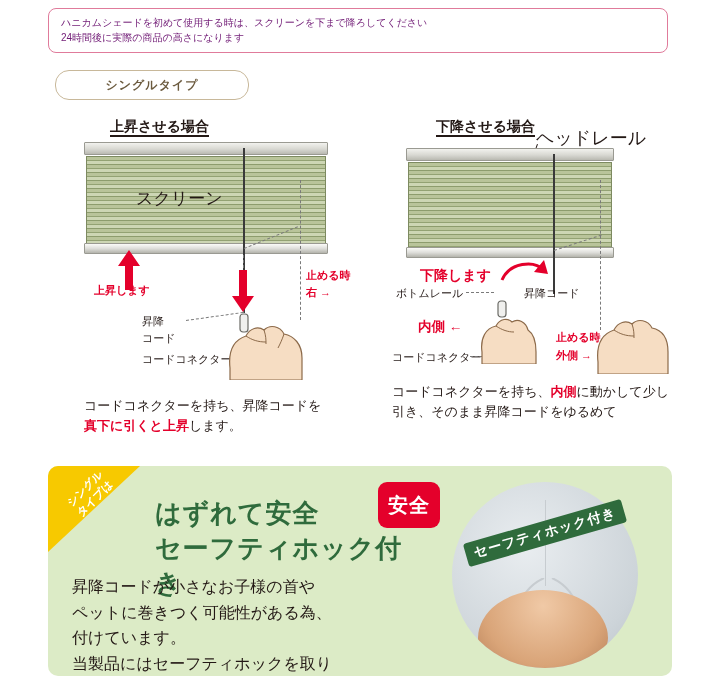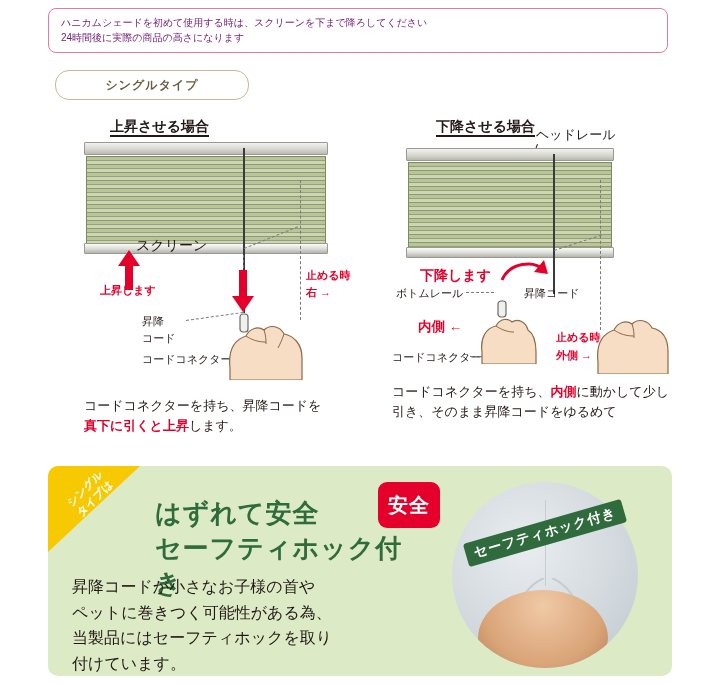--- a/index.html
+++ b/index.html
@@ -143,30 +143,30 @@
 
   <div class="sec-title" style="left:70px;top:118px;">
     <span class="ul">上昇させる場合</span>
   </div>
 
   <div class="shade-wrap" style="left:84px;top:142px;width:244px;height:112px;">
     <div class="headrail"></div>
     <div class="screen" style="height:88px;"></div>
     <div class="bottomrail" style="top:101px;"></div>
   </div>
-  <div class="lbl" style="left:136px;top:188px;font-size:14px;margin-top:48px;">スクリーン</div>
+  <div class="lbl" style="left:136px;top:188px;font-size:17px;">スクリーン</div>
 
   <div class="line" style="left:243px;top:148px;width:1.5px;height:165px;background:#3a3a3a;"></div>
 
   <div class="dash-v" style="left:243px;top:255px;height:58px;"></div>
 
   <svg style="position:absolute;left:118px;top:250px;" width="22" height="40">
     <polygon points="11,0 22,16 15,16 15,40 7,40 7,16 0,16" fill="#e4002b"></polygon>
   </svg>
-  <div class="lbl red" style="left:100px;top:283px;">上昇します</div>
+  <div class="lbl red" style="left:94px;top:283px;">上昇します</div>
 
   <svg style="position:absolute;left:232px;top:270px;" width="22" height="42">
     <polygon points="7,0 15,0 15,26 22,26 11,42 0,26 7,26" fill="#e4002b"></polygon>
   </svg>
 
   <div class="lbl red" style="left:306px;top:268px;">止める時</div>
   <div class="lbl red" style="left:306px;top:285px;">右 →</div>
   <div class="dash-v" style="left:300px;top:180px;height:140px;"></div>
   <div class="dash-h" style="left:244px;top:248px;width:58px;transform:rotate(-22deg);transform-origin:left center;"></div>
 
@@ -189,21 +189,21 @@
 
   <div class="para" style="left:84px;top:396px;width:300px;">
     <span>コードコネクターを持ち、昇降コードを</span><br>
     <b>真下に引くと上昇</b><span>します。</span>
   </div>
 
   <div class="sec-title" style="left:396px;top:118px;">
     <span class="ul">下降させる場合</span>
   </div>
 
-  <div class="lbl" style="left:536px;top:126px;font-size:13px;">ヘッドレール</div>
+  <div class="lbl" style="left:536px;top:126px;font-size:18px;">ヘッドレール</div>
   <div class="line" style="left:537px;top:144px;width:1px;height:14px;background:#231815;transform:rotate(20deg);transform-origin:top left;"></div>
 
   <div class="shade-wrap" style="left:406px;top:148px;width:208px;height:110px;">
     <div class="headrail"></div>
     <div class="screen" style="height:86px;"></div>
     <div class="bottomrail" style="top:99px;"></div>
   </div>
 
   <div class="line" style="left:553px;top:154px;width:1.5px;height:140px;background:#3a3a3a;"></div>
   <div class="dash-v" style="left:600px;top:180px;height:150px;"></div>
@@ -261,22 +261,22 @@
     <div>セーフティホック付き</div>
   </div>
 
   <div class="safe-badge">
     <span>安全</span>
   </div>
 
   <div class="greenpara">
     <div>昇降コードが小さなお子様の首や</div>
     <div>ペットに巻きつく可能性がある為、</div>
+    <div>付けています。</div>
     <div>当製品にはセーフティホックを取り</div>
-    <div>付けています。</div>
   </div>
 
   <div class="photo">
     <div class="cordwire" style="left:93px;top:18px;height:86px;"></div>
     <svg style="position:absolute;left:56px;top:96px;" width="86" height="70">
       <path d="M36 0 C6 14 2 48 30 62" fill="none" stroke="#c7ccd0" stroke-width="2"></path>
       <path d="M44 0 C74 14 78 48 50 62" fill="none" stroke="#c7ccd0" stroke-width="2"></path>
     </svg>
     <div class="hand-photo" style="left:26px;top:108px;width:130px;height:80px;"></div>
   </div>

